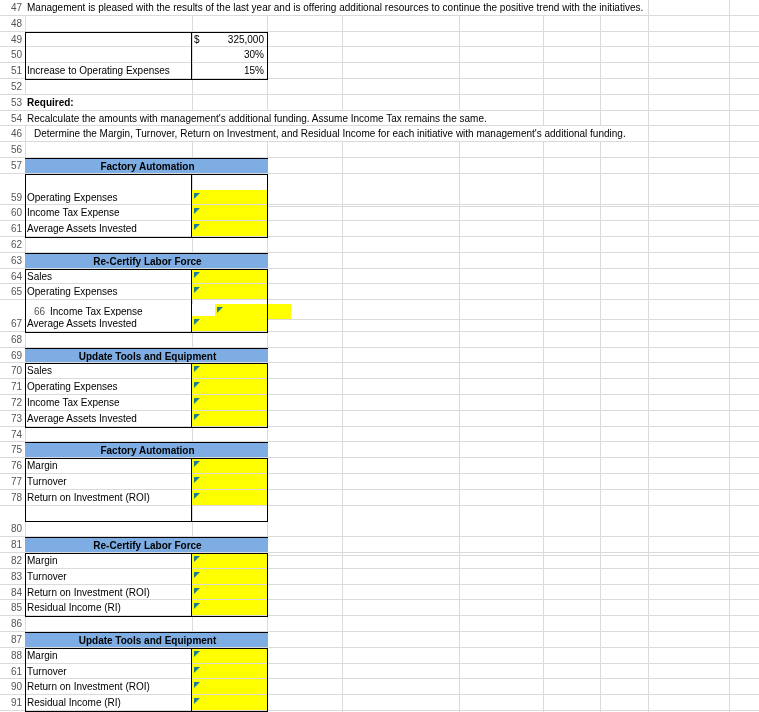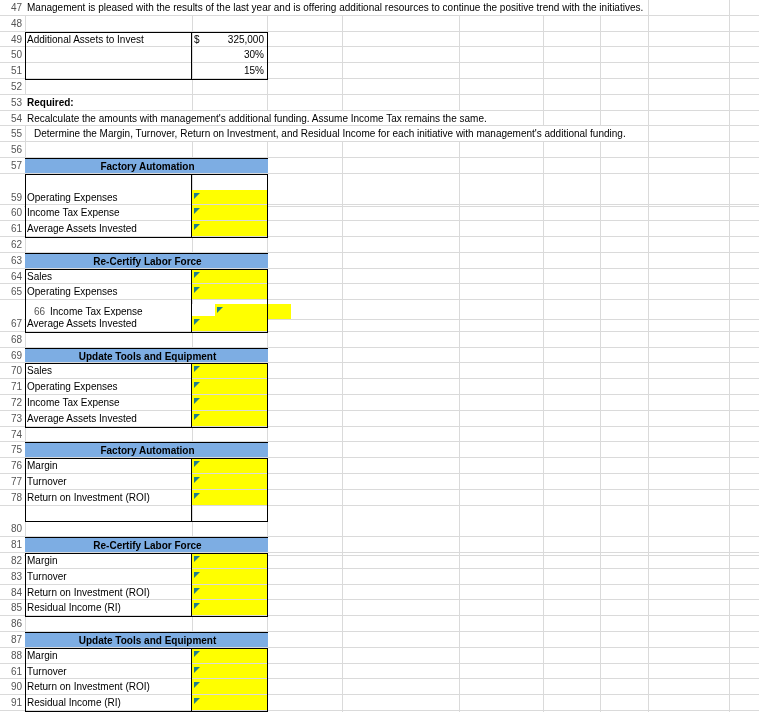--- a/index.html
+++ b/index.html
@@ -36,47 +36,47 @@
   <div id="rows">
       <div class="row" style="top: 0px;">
         <div class="rownum">47</div>
         <div class="cell " style="left: 25px; background: rgb(255, 255, 255);">Management is pleased with the results of the last year and is offering additional resources to continue the positive trend with the initiatives.</div>
       </div>
       <div class="row" style="top: 15.8px;">
         <div class="rownum">48</div>
       </div>
       <div class="row" style="top: 31.6px;">
         <div class="rownum">49</div>
-        <div class="cell " style="left: 25px; width: 167px; background: rgb(255, 255, 255);">Additional Assets to Invest</div>
         <div class="cell " style="left: 192px; width: 20px;">$</div>
         <div class="cell right" style="left: 192px; width: 75px;">325,000</div>
       </div>
       <div class="row" style="top: 47.4px;">
         <div class="rownum">50</div>
         <div class="cell " style="left: 192px; width: 20px;"></div>
         <div class="cell right" style="left: 192px; width: 75px;">30%</div>
       </div>
       <div class="row" style="top: 63.2px;">
         <div class="rownum">51</div>
+        <div class="cell " style="left: 25px; width: 167px; background: rgb(255, 255, 255);">Increase to Operating Expenses</div>
         <div class="cell " style="left: 192px; width: 20px;"></div>
         <div class="cell right" style="left: 192px; width: 75px;">15%</div>
       </div>
       <div class="row" style="top: 79px;">
         <div class="rownum">52</div>
       </div>
       <div class="row" style="top: 94.8px;">
         <div class="rownum">53</div>
         <div class="cell bold" style="left: 25px; background: rgb(255, 255, 255);">Required:</div>
       </div>
       <div class="row" style="top: 110.6px;">
         <div class="rownum">54</div>
         <div class="cell " style="left: 25px; background: rgb(255, 255, 255);">Recalculate the amounts with management's additional funding. Assume Income Tax remains the same.</div>
       </div>
       <div class="row" style="top: 126.4px;">
-        <div class="rownum">55</div>
+        <div class="rownum">46</div>
         <div class="cell " style="left: 32px; background: rgb(255, 255, 255);">Determine the Margin, Turnover, Return on Investment, and Residual Income for each initiative with management's additional funding.</div>
       </div>
       <div class="row" style="top: 142.2px;">
         <div class="rownum">56</div>
       </div>
       <div class="row" style="top: 158px;">
         <div class="rownum">57</div>
         <div class="cell hdr" style="left: 25px; width: 243px;">Factory Automation</div>
       </div>
       <div class="row" style="top: 191px; font-family: Liberation Mono, monospace;">

